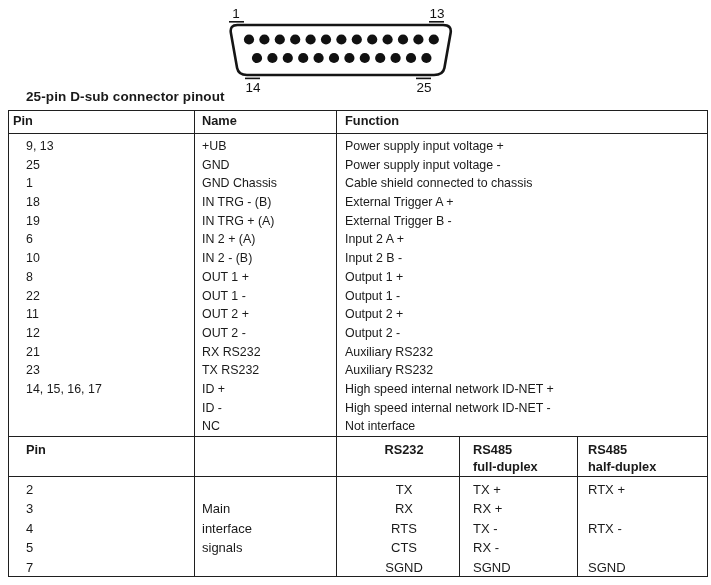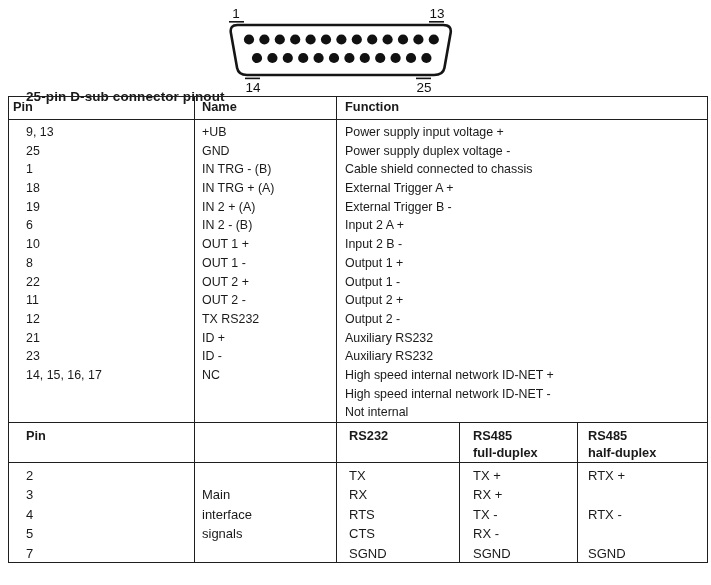--- a/index.html
+++ b/index.html
@@ -6,21 +6,21 @@
   .page {
     position:relative; width:711px; height:585px; background:#fff;
     font-family:"Liberation Sans", sans-serif; color:#1a1a1a; overflow:hidden;
   }
   .connector-svg { position:absolute; left:0; top:0; }
   .title {
     position:absolute; left:26px; top:89px;
     font-size:13.5px; font-weight:bold; letter-spacing:0.1px;
   }
   .tbl {
-    position:absolute; left:8px; top:96px; width:700px;
+    position:absolute; left:8px; top:110px; width:700px;
     border:1.6px solid #1f1f1f; box-sizing:border-box;
   }
   .row { display:flex; box-sizing:border-box; }
   .row + .row { border-top:1.6px solid #1f1f1f; }
   .c { box-sizing:border-box; overflow:hidden; }
   .c + .c { border-left:1.6px solid #1f1f1f; }
   
   .c1 { width:185px; } .c2 { width:142px; } .c3 { flex:1; }
   
   .d1 { width:185px; } .d2 { width:142px; } .d3 { width:123px; } .d4 { width:118px; } .d5 { flex:1; }
@@ -30,21 +30,21 @@
   .body1 .c { padding-top:3px; }
   .ln { height:18.7px; line-height:18.7px; font-size:12.4px; white-space:nowrap; }
   .hdr2 { height:40px; }
   .hdr2 .c { padding-top:4px; font-weight:bold; font-size:12.8px; }
   .hln { height:17px; line-height:17px; white-space:nowrap; }
   .body2 { height:100px; }
   .body2 .c { padding-top:3px; }
   .ln2 { height:19.4px; line-height:19.4px; font-size:13px; white-space:nowrap; }
   
   .pl4 { padding-left:4px; } .pl7 { padding-left:7px; } .pl8 { padding-left:8px; }
-  .pl10 { padding-left:10px; } .pl12 { padding-left:12px; } .pl13 { padding-left:13px; }
+  .pl10 { padding-left:10px; } .pl12 { padding-left:12px;text-align:center; } .pl13 { padding-left:13px; }
   .pl17 { padding-left:17px; }
 </style>
 </head>
 <body>
 
 <div class="page">
 
   <svg class="connector-svg" width="711" height="104" viewBox="0 0 711 104">
     <path d="M 237.5 25 L 443 25 Q 452 25 450.6 33 L 444.4 68 Q 443 75 434 75 L 247 75 Q 238.5 75 237.1 68 L 230.9 33 Q 229.5 25 237.5 25 Z" fill="#ffffff" stroke="#151515" stroke-width="2.6"></path>
     <g fill="#111111">
@@ -113,50 +113,52 @@
         <div class="ln">22</div>
         <div class="ln">11</div>
         <div class="ln">12</div>
         <div class="ln">21</div>
         <div class="ln">23</div>
         <div class="ln">14, 15, 16, 17</div>
       </div>
       <div class="c c2 pl7">
         <div class="ln">+UB</div>
         <div class="ln">GND</div>
+        <div class="ln">GND Chassis</div>
         <div class="ln">IN TRG - (B)</div>
         <div class="ln">IN TRG + (A)</div>
         <div class="ln">IN 2 + (A)</div>
         <div class="ln">IN 2 - (B)</div>
         <div class="ln">OUT 1 +</div>
         <div class="ln">OUT 1 -</div>
         <div class="ln">OUT 2 +</div>
         <div class="ln">OUT 2 -</div>
+        <div class="ln">RX RS232</div>
         <div class="ln">TX RS232</div>
         <div class="ln">ID +</div>
         <div class="ln">ID -</div>
         <div class="ln">NC</div>
       </div>
       <div class="c c3 pl8">
         <div class="ln">Power supply input voltage +</div>
-        <div class="ln">Power supply duplex voltage -</div>
+        <div class="ln">Power supply input voltage -</div>
         <div class="ln">Cable shield connected to chassis</div>
         <div class="ln">External Trigger A +</div>
         <div class="ln">External Trigger B -</div>
         <div class="ln">Input 2 A +</div>
         <div class="ln">Input 2 B -</div>
         <div class="ln">Output 1 +</div>
         <div class="ln">Output 1 -</div>
         <div class="ln">Output 2 +</div>
         <div class="ln">Output 2 -</div>
         <div class="ln">Auxiliary RS232</div>
         <div class="ln">Auxiliary RS232</div>
         <div class="ln">High speed internal network ID-NET +</div>
         <div class="ln">High speed internal network ID-NET -</div>
-        <div class="ln">Not internal</div>
+        <div class="ln">Not interface</div>
       </div>
     </div>
 
     <div class="row hdr2">
       <div class="c d1 pl17">
         <div class="hln">Pin</div>
       </div>
       <div class="c d2 pl7">
         <div class="hln"></div>
       </div>

